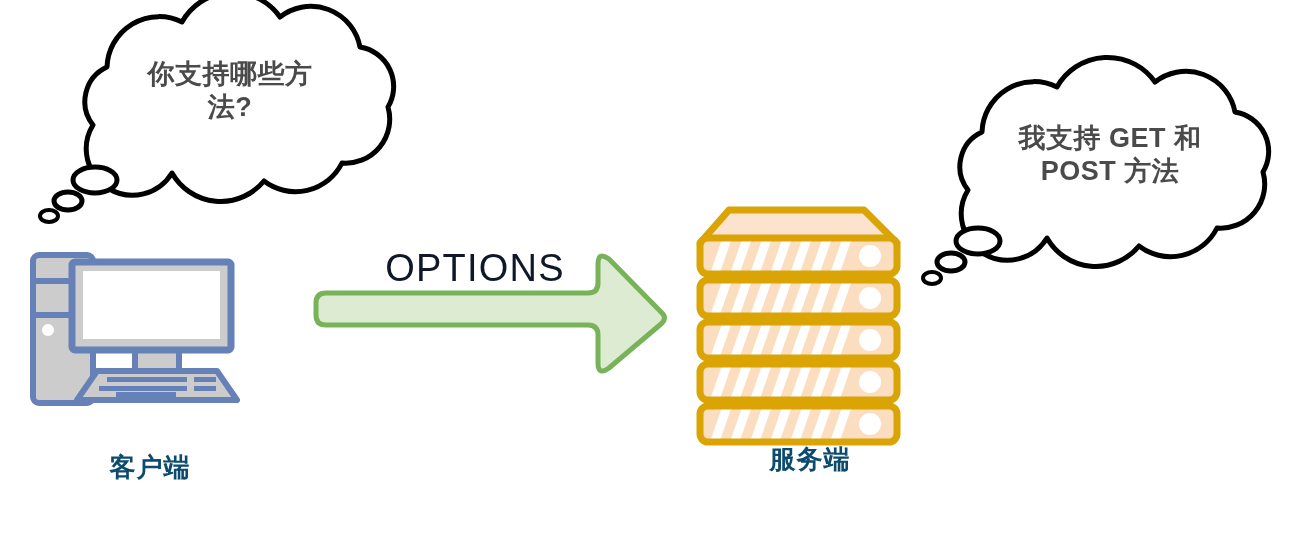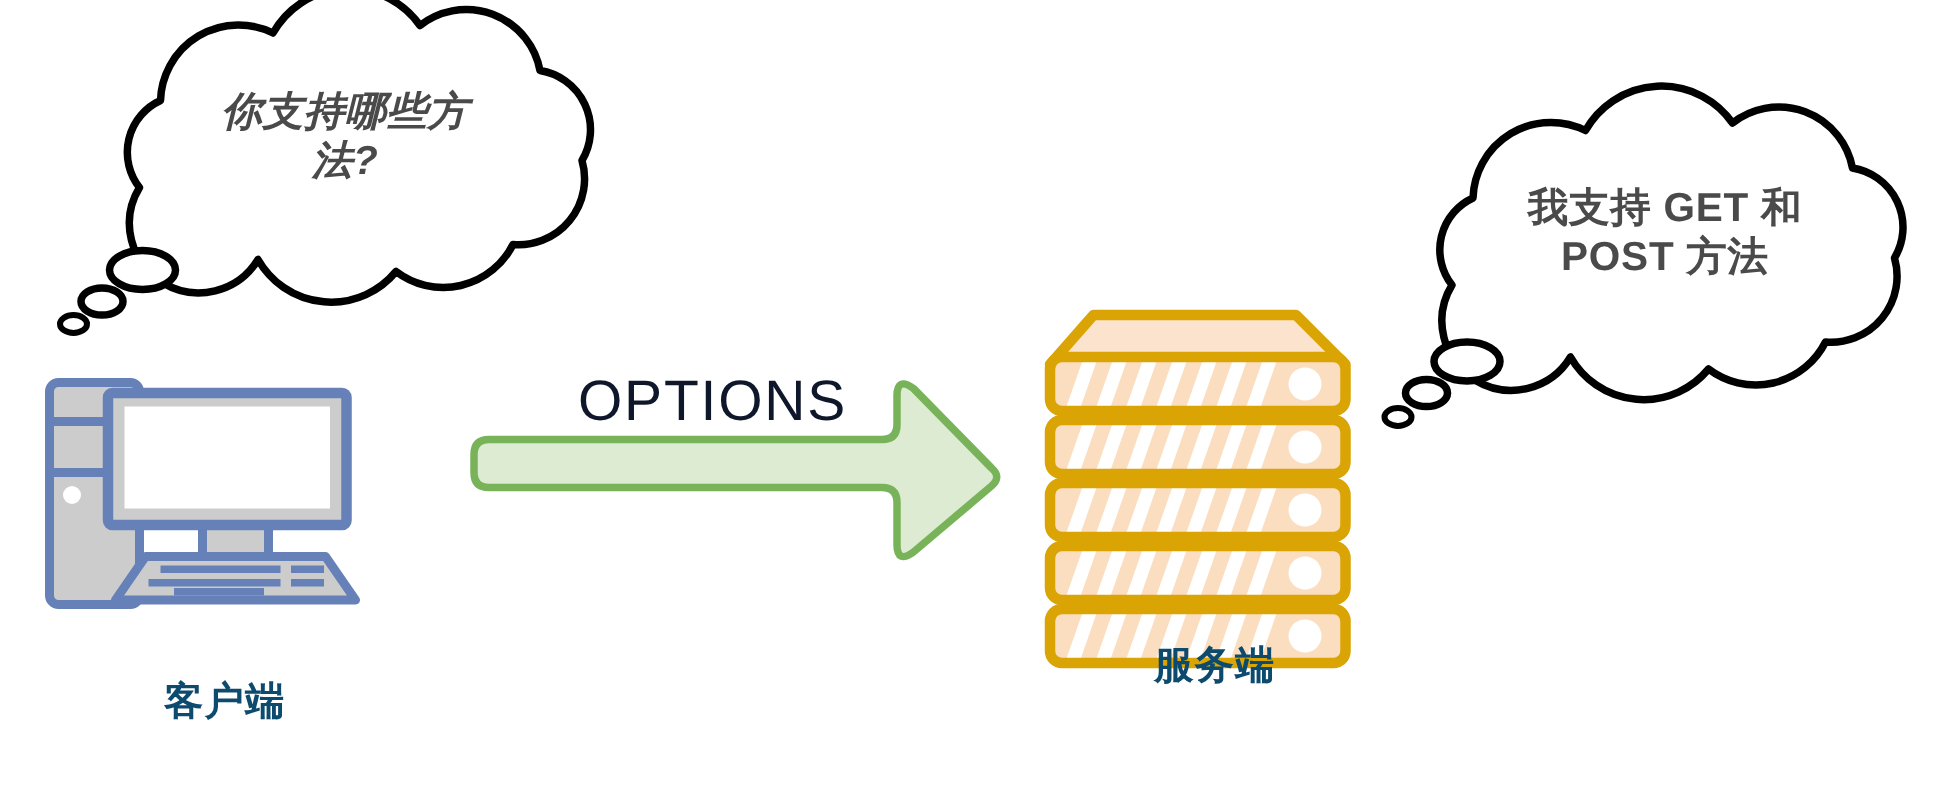--- a/index.html
+++ b/index.html
@@ -34,21 +34,20 @@
     text-align: center;
     line-height: 1.22;
     white-space: pre-line;
     letter-spacing: 0.5px;
   }
   .bubble-text-left {
     left: 100px;
     top: 58px;
     width: 260px;
     font-size: 27px;
-    font-style: italic;
   }
   .bubble-text-right {
     left: 975px;
     top: 122px;
     width: 270px;
     font-size: 27px;
   }
   .arrow-label {
     left: 385px;
     top: 245px;
@@ -64,21 +63,21 @@
     font-weight: bold;
     letter-spacing: 1px;
   }
   .caption-client {
     left: 30px;
     top: 452px;
     width: 240px;
   }
   .caption-server {
     left: 690px;
-    top: 428px;
+    top: 444px;
     width: 240px;
   }
 </style>
 </head>
 <body>
 
 <div class="stage">
 
   <svg class="svg-layer" viewBox="0 0 1290 535" xmlns="http://www.w3.org/2000/svg">
 

